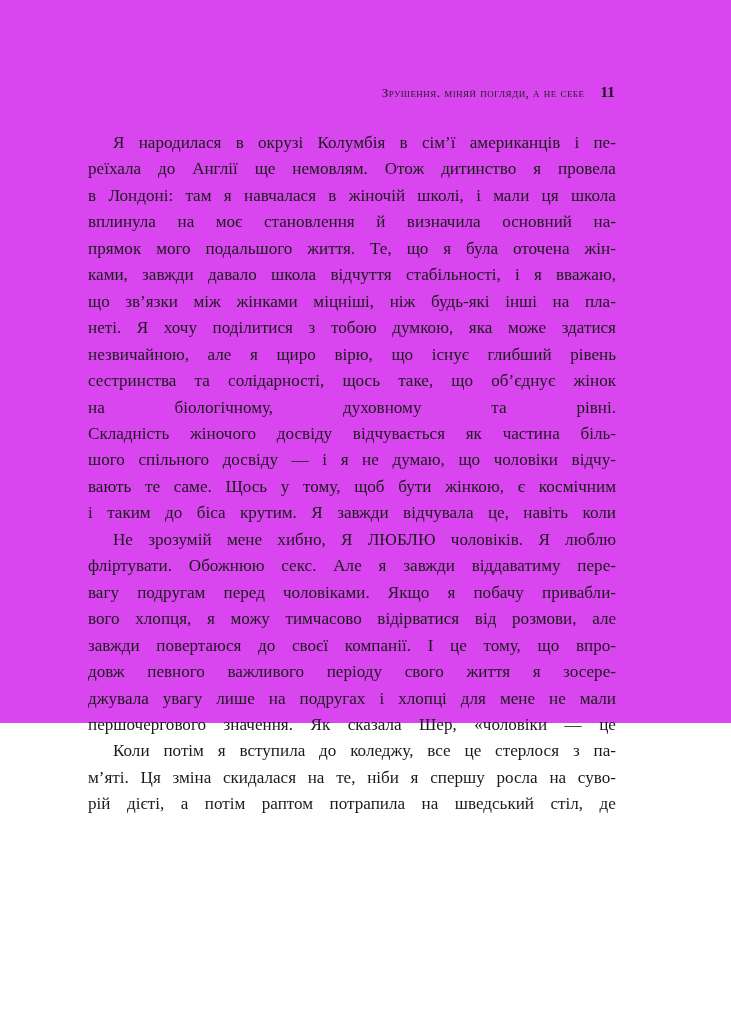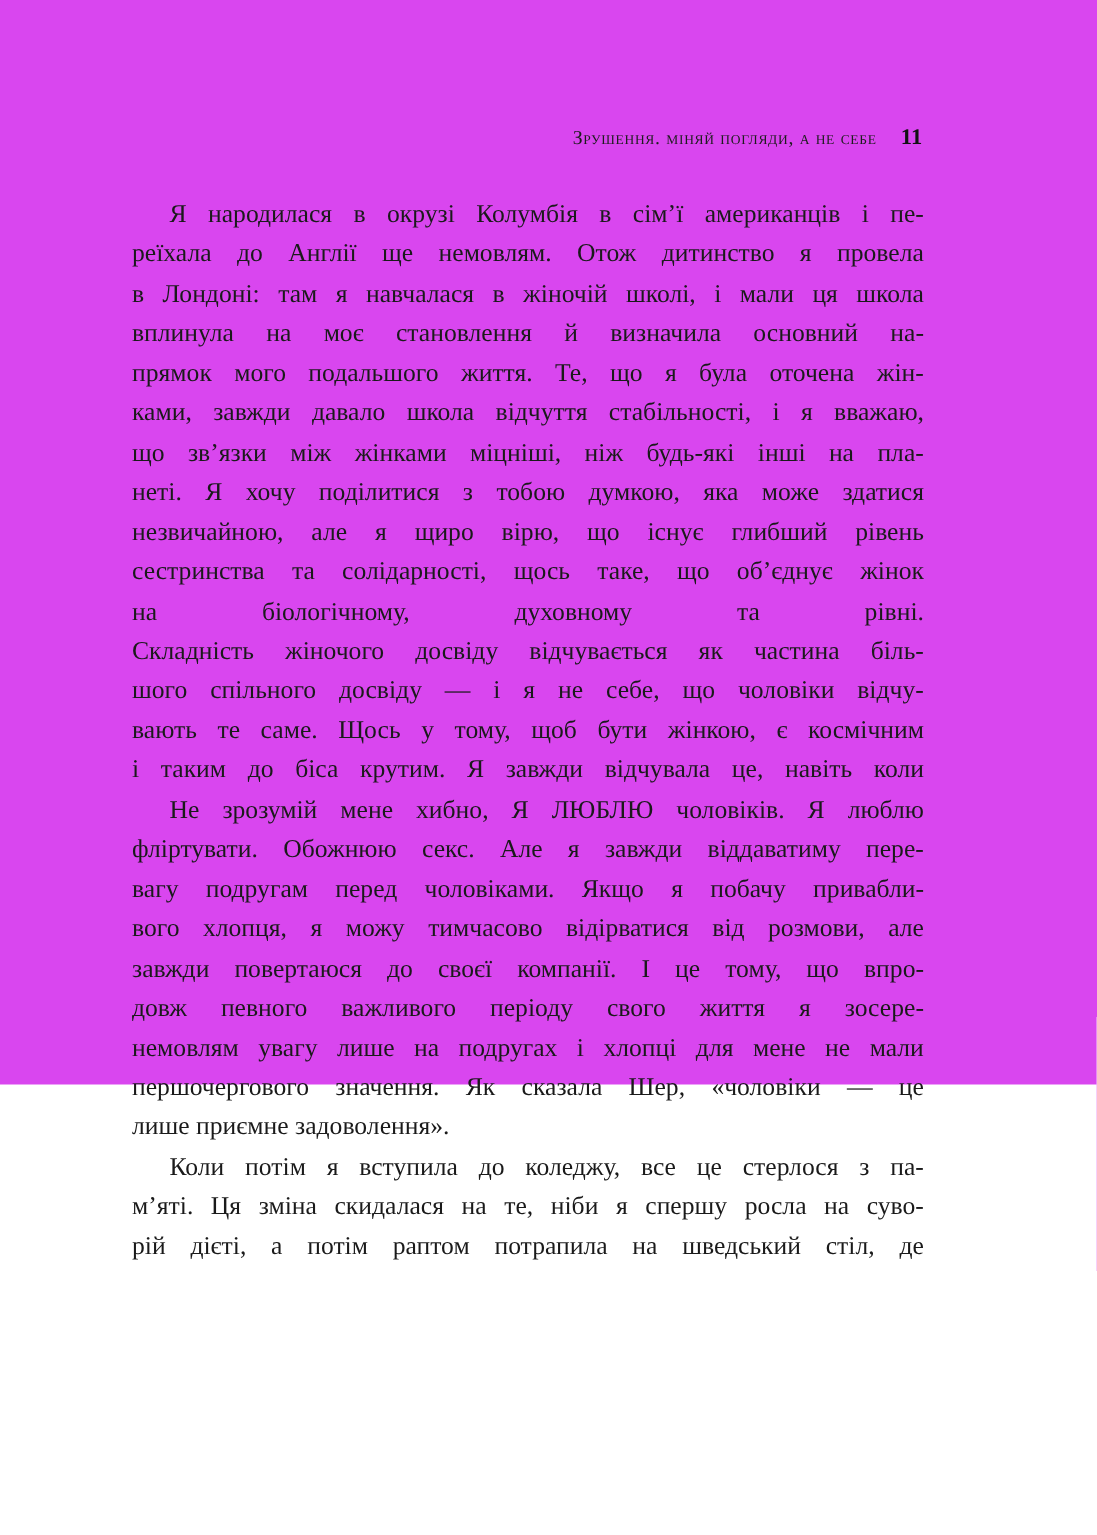--- a/index.html
+++ b/index.html
@@ -107,34 +107,33 @@
         <span class="tline justified"><span>в</span><span>Лондоні:</span><span>там</span><span>я</span><span>навчалася</span><span>в</span><span>жіночій</span><span>школі,</span><span>і</span><span>мали</span><span>ця</span><span>школа</span></span>
         <span class="tline justified"><span>вплинула</span><span>на</span><span>моє</span><span>становлення</span><span>й</span><span>визначила</span><span>основний</span><span>на-</span></span>
         <span class="tline justified"><span>прямок</span><span>мого</span><span>подальшого</span><span>життя.</span><span>Те,</span><span>що</span><span>я</span><span>була</span><span>оточена</span><span>жін-</span></span>
         <span class="tline justified"><span>ками,</span><span>завжди</span><span>давало</span><span>школа</span><span>відчуття</span><span>стабільності,</span><span>і</span><span>я</span><span>вважаю,</span></span>
         <span class="tline justified"><span>що</span><span>зв’язки</span><span>між</span><span>жінками</span><span>міцніші,</span><span>ніж</span><span>будь-які</span><span>інші</span><span>на</span><span>пла-</span></span>
         <span class="tline justified"><span>неті.</span><span>Я</span><span>хочу</span><span>поділитися</span><span>з</span><span>тобою</span><span>думкою,</span><span>яка</span><span>може</span><span>здатися</span></span>
         <span class="tline justified"><span>незвичайною,</span><span>але</span><span>я</span><span>щиро</span><span>вірю,</span><span>що</span><span>існує</span><span>глибший</span><span>рівень</span></span>
         <span class="tline justified"><span>сестринства</span><span>та</span><span>солідарності,</span><span>щось</span><span>таке,</span><span>що</span><span>об’єднує</span><span>жінок</span></span>
         <span class="tline justified"><span>на</span><span>біологічному,</span><span>духовному</span><span>та</span><span>рівні.</span></span>
         <span class="tline justified"><span>Складність</span><span>жіночого</span><span>досвіду</span><span>відчувається</span><span>як</span><span>частина</span><span>біль-</span></span>
-        <span class="tline justified"><span>шого</span><span>спільного</span><span>досвіду</span><span>—</span><span>і</span><span>я</span><span>не</span><span>себе,</span><span>що</span><span>чоловіки</span><span>відчу-</span></span>
+        <span class="tline justified"><span>шого</span><span>спільного</span><span>досвіду</span><span>—</span><span>і</span><span>я</span><span>не</span><span>думаю,</span><span>що</span><span>чоловіки</span><span>відчу-</span></span>
         <span class="tline justified"><span>вають</span><span>те</span><span>саме.</span><span>Щось</span><span>у</span><span>тому,</span><span>щоб</span><span>бути</span><span>жінкою,</span><span>є</span><span>космічним</span></span>
         <span class="tline justified"><span>і</span><span>таким</span><span>до</span><span>біса</span><span>крутим.</span><span>Я</span><span>завжди</span><span>відчувала</span><span>це,</span><span>навіть</span><span>коли</span></span>
       </p>
       <p class="para" style="text-indent: 0px; margin: 0px;">
         <span class="tline justified indent"><span>Не</span><span>зрозумій</span><span>мене</span><span>хибно,</span><span>Я</span><span>ЛЮБЛЮ</span><span>чоловіків.</span><span>Я</span><span>люблю</span></span>
         <span class="tline justified"><span>фліртувати.</span><span>Обожнюю</span><span>секс.</span><span>Але</span><span>я</span><span>завжди</span><span>віддаватиму</span><span>пере-</span></span>
         <span class="tline justified"><span>вагу</span><span>подругам</span><span>перед</span><span>чоловіками.</span><span>Якщо</span><span>я</span><span>побачу</span><span>привабли-</span></span>
         <span class="tline justified"><span>вого</span><span>хлопця,</span><span>я</span><span>можу</span><span>тимчасово</span><span>відірватися</span><span>від</span><span>розмови,</span><span>але</span></span>
         <span class="tline justified"><span>завжди</span><span>повертаюся</span><span>до</span><span>своєї</span><span>компанії.</span><span>І</span><span>це</span><span>тому,</span><span>що</span><span>впро-</span></span>
         <span class="tline justified"><span>довж</span><span>певного</span><span>важливого</span><span>періоду</span><span>свого</span><span>життя</span><span>я</span><span>зосере-</span></span>
-        <span class="tline justified"><span>немовлям</span><span>увагу</span><span>лише</span><span>на</span><span>подругах</span><span>і</span><span>хлопці</span><span>для</span><span>мене</span><span>не</span><span>мали</span></span>
+        <span class="tline justified"><span>джувала</span><span>увагу</span><span>лише</span><span>на</span><span>подругах</span><span>і</span><span>хлопці</span><span>для</span><span>мене</span><span>не</span><span>мали</span></span>
         <span class="tline justified"><span>першочергового</span><span>значення.</span><span>Як</span><span>сказала</span><span>Шер,</span><span>«чоловіки</span><span>—</span><span>це</span></span>
-        <span class="tline">лише приємне задоволення».</span>
       </p>
       <p class="para" style="text-indent: 0px; margin: 0px;">
         <span class="tline justified indent"><span>Коли</span><span>потім</span><span>я</span><span>вступила</span><span>до</span><span>коледжу,</span><span>все</span><span>це</span><span>стерлося</span><span>з</span><span>па-</span></span>
         <span class="tline justified"><span>м’яті.</span><span>Ця</span><span>зміна</span><span>скидалася</span><span>на</span><span>те,</span><span>ніби</span><span>я</span><span>спершу</span><span>росла</span><span>на</span><span>суво-</span></span>
         <span class="tline justified"><span>рій</span><span>дієті,</span><span>а</span><span>потім</span><span>раптом</span><span>потрапила</span><span>на</span><span>шведський</span><span>стіл,</span><span>де</span></span>
       </p>
     </div>
 
 </div>
 

